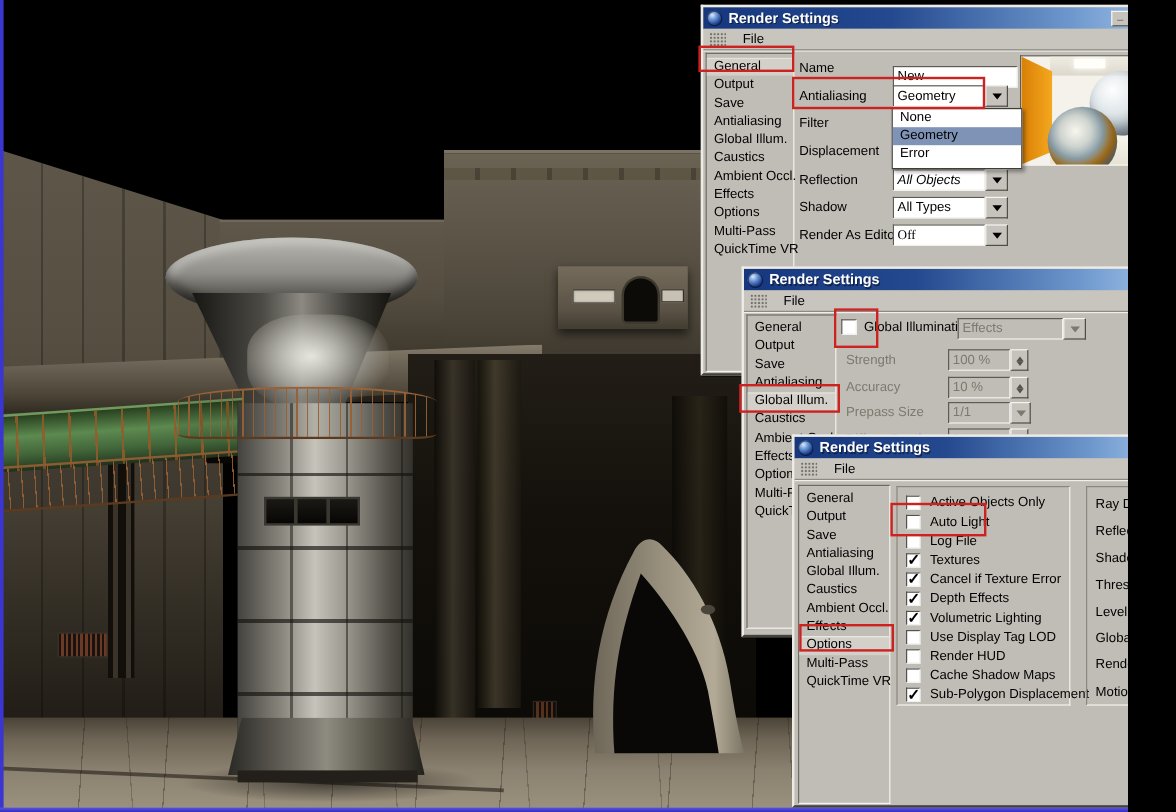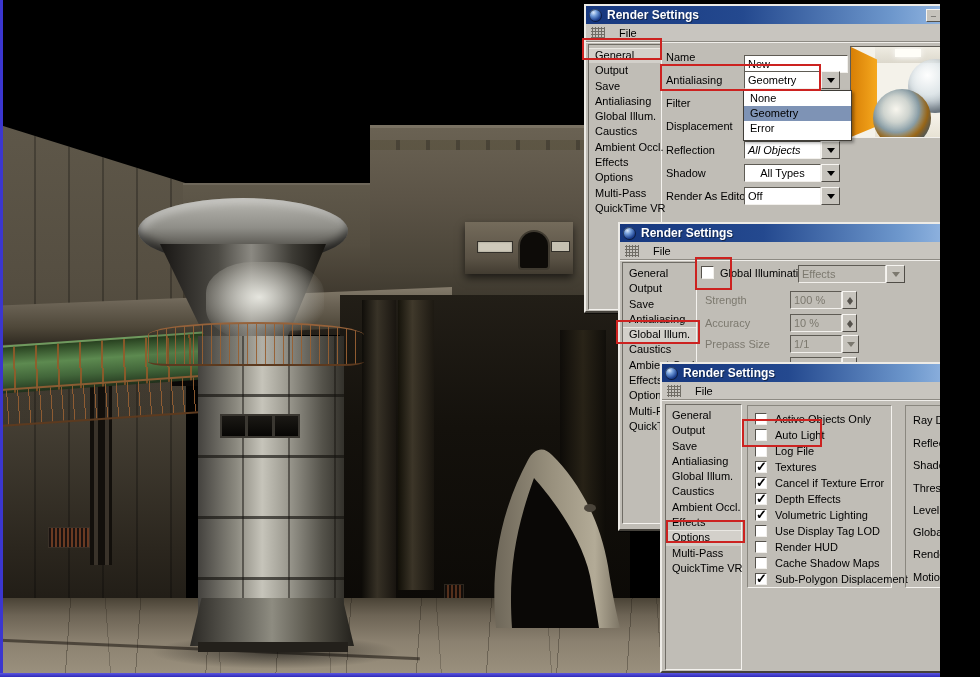--- a/index.html
+++ b/index.html
@@ -273,26 +273,26 @@
       <div class="pop-item">None</div>
       <div class="pop-item sel">Geometry</div>
       <div class="pop-item">Error</div>
     </div>
     <div class="rowlab" style="left:80px;top:138px;">Reflection</div>
     <div class="fld" style="left:158px;top:135px;width:77px;height:18px;font-style:italic;">All Objects</div>
     <div class="dbtn" style="left:235px;top:135px;width:19px;height:18px;">
         <i></i>
       </div>
     <div class="rowlab" style="left:80px;top:161px;">Shadow</div>
-    <div class="fld" style="left:158px;top:158px;width:77px;height:18px;text-align:center;">All Types</div>
+    <div class="fld" style="left:158px;top:158px;width:77px;height:18px;">All Types</div>
     <div class="dbtn" style="left:235px;top:158px;width:19px;height:18px;">
         <i></i>
       </div>
     <div class="rowlab" style="left:80px;top:184px;">Render As Editor</div>
-    <div class="fld" style="left:158px;top:181px;width:77px;height:18px;">Off</div>
+    <div class="fld" style="left:158px;top:181px;width:77px;height:18px;font-family:Liberation Serif, serif;">Off</div>
     <div class="dbtn" style="left:235px;top:181px;width:19px;height:18px;">
         <i></i>
       </div>
     <div class="preview" style="left:264px;top:40px;width:127px;height:92px;">
       <div class="pv-ceil"></div>
       <div class="pv-lamp"></div>
       <div class="pv-floor"></div>
       <div class="pv-left"></div>
       <div class="pv-right"></div>
       <div class="pv-sphere1"></div>

